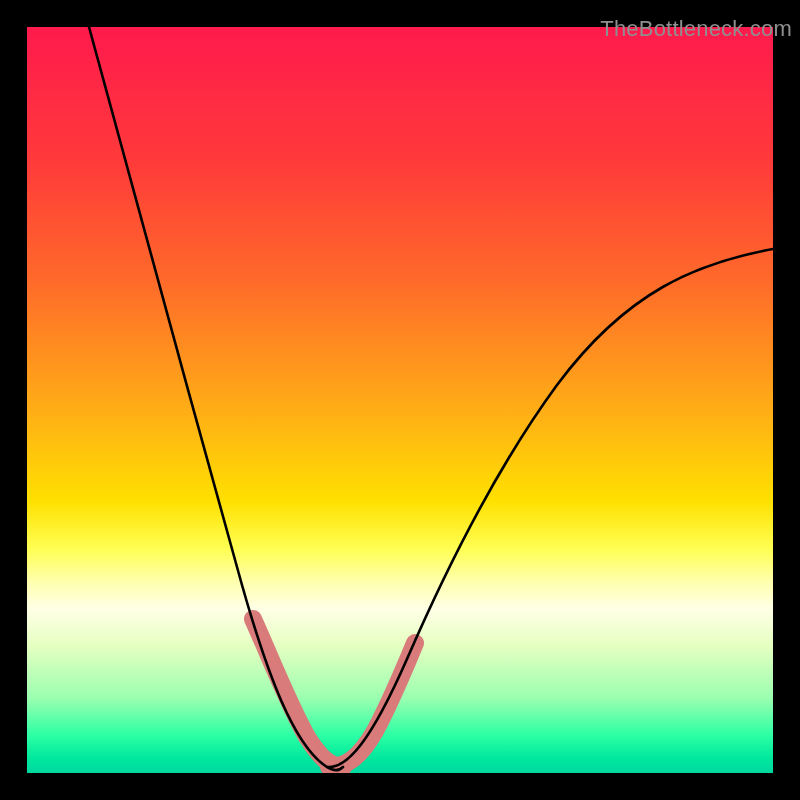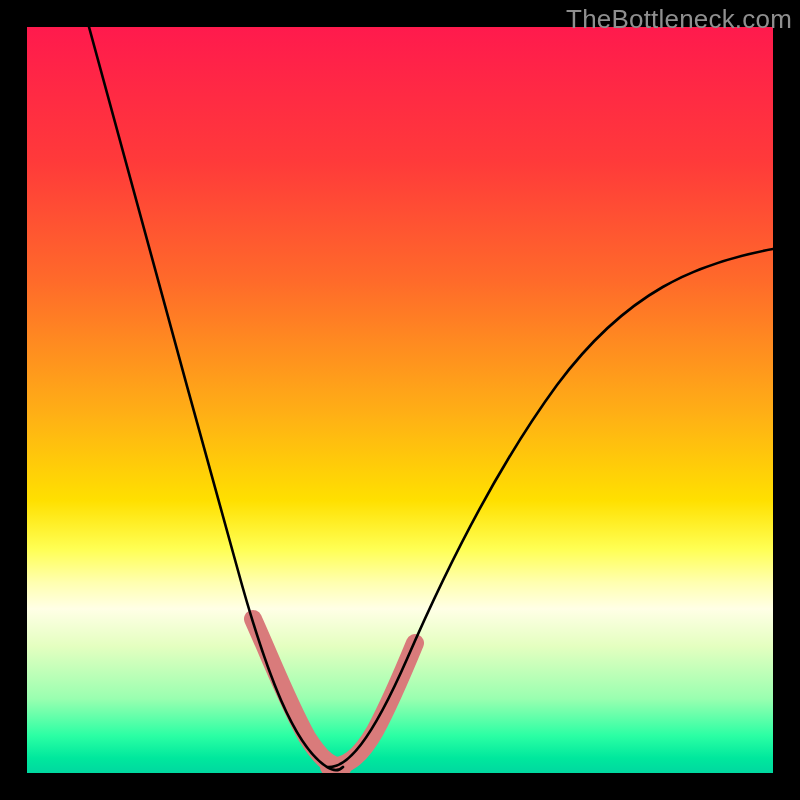--- a/index.html
+++ b/index.html
@@ -31,23 +31,23 @@
       #9affb0 90%,
       #2bffa4 95%,
       #00e89d 98%,
       #00d8a0 100%
     );
     overflow: hidden;
   }
   .watermark {
     position: absolute;
     right: 8px;
-    top: 4px;
+    top: 16px;
     color: #8f8f8f;
-    font-size: 26px;
+    font-size: 22px;
     font-weight: 400;
     text-align: center;
     letter-spacing: 0.2px;
     z-index: 10;
   }
   svg.curves {
     position: absolute;
     left: 0;
     top: 0;
     width: 746px;

